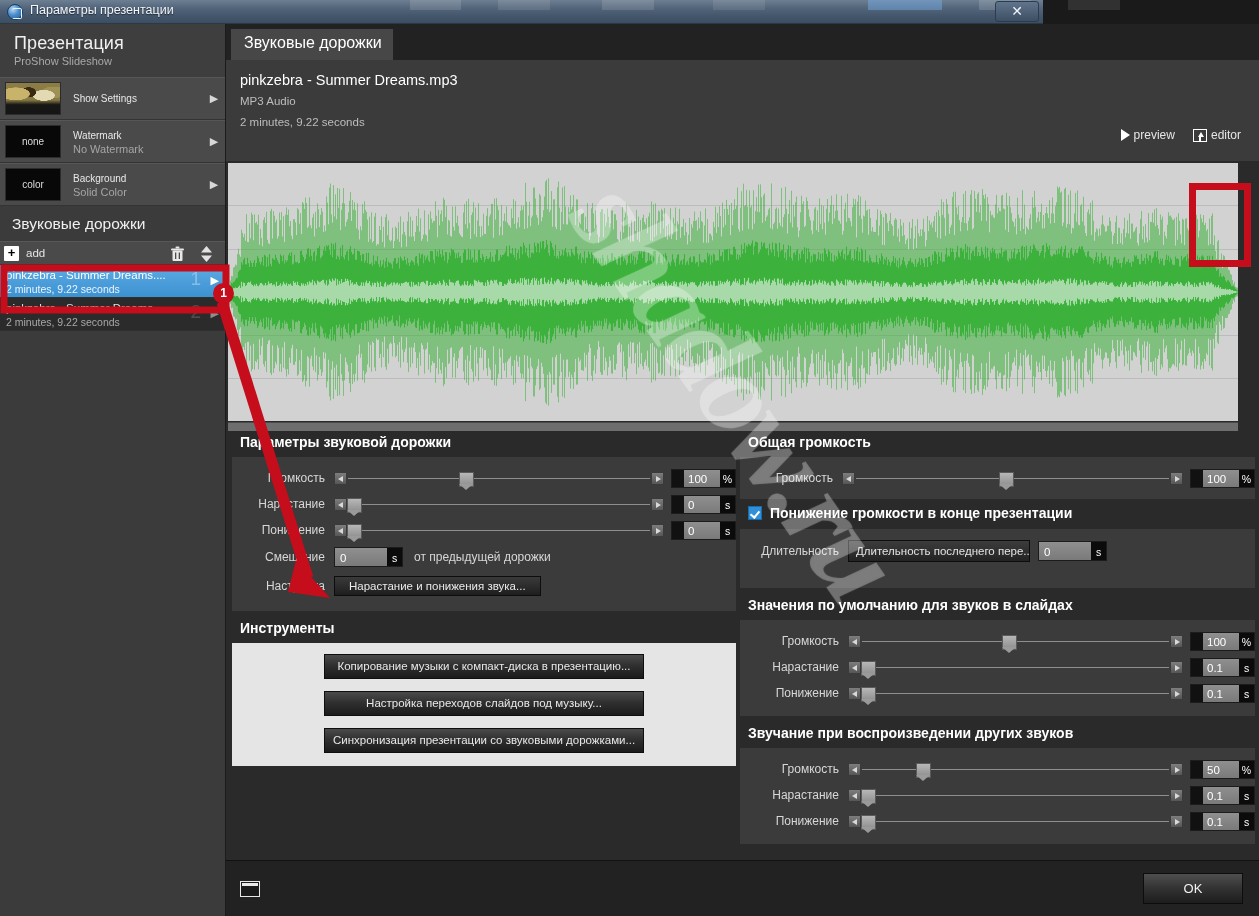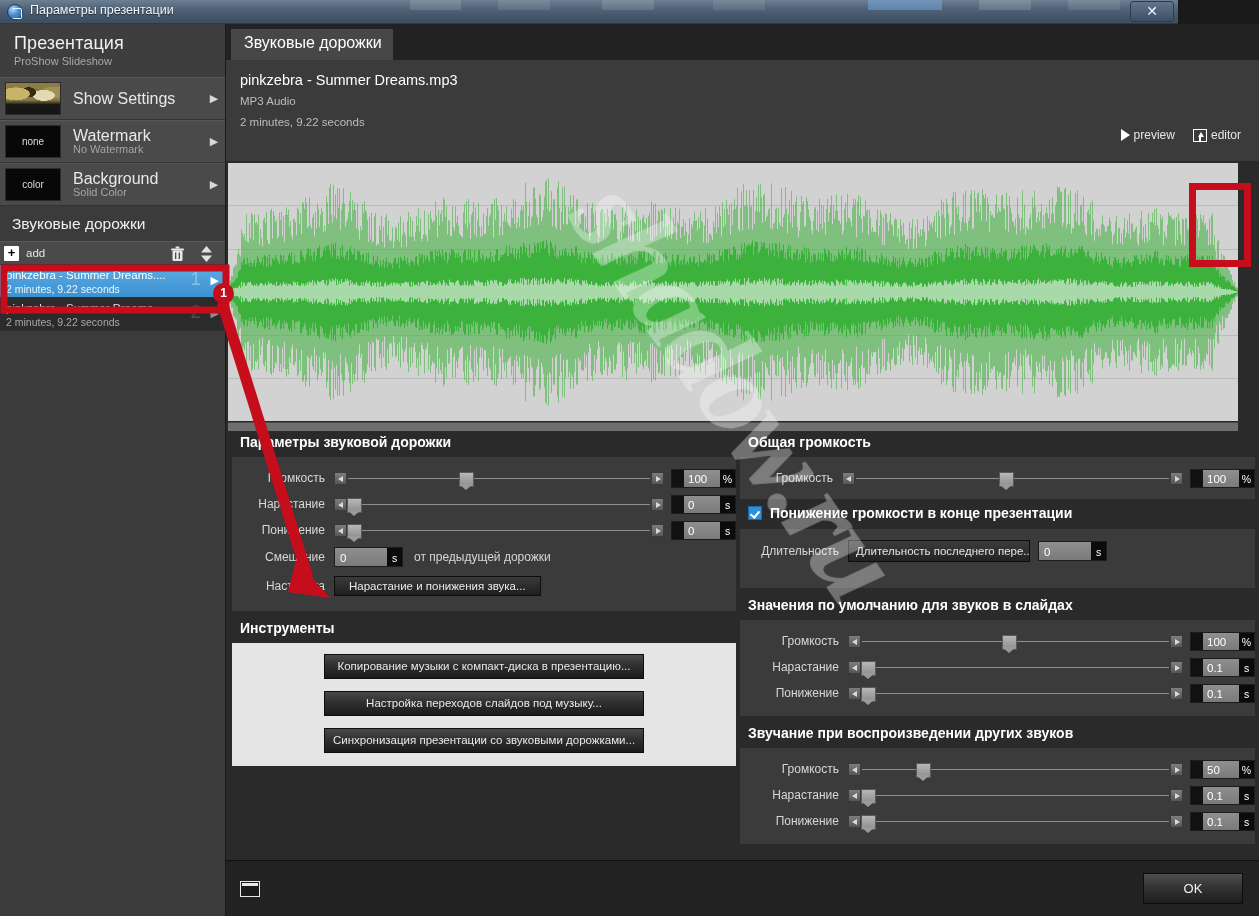--- a/index.html
+++ b/index.html
@@ -6,21 +6,21 @@
   html, body {
     width: 1259px; height: 916px;
     font-family: "Liberation Sans", sans-serif;
     background: #1a1a1a;
     overflow: hidden;
   }
   #app { position: relative; width: 1259px; height: 916px; }
 
   
   .titlebar {
-    position: absolute; left: 0; top: 0; width: 1178px; height: 24px;
+    position: absolute; left: 0; top: 0; width: 1043px; height: 24px;
     background: linear-gradient(180deg,#6d7f92 0%,#53657a 35%,#44566b 70%,#3c4e61 100%);
     border-bottom: 1px solid #2a3847;
   }
   .titlebar .tb-icon {
     position: absolute; left: 7px; top: 4px; width: 16px; height: 16px;
     border-radius: 50%;
     background: radial-gradient(circle at 35% 30%, #bcd8f2 0%, #4a8ccc 45%, #1f5a95 100%);
     border: 1px solid #15405f;
   }
   .titlebar .tb-icon::after {
@@ -80,21 +80,21 @@
   .sb-thumb.photo::before {
     content:""; position:absolute; inset:0;
     background:
       radial-gradient(ellipse at 18% 35%, #c9b26a 0 22%, transparent 23%),
       radial-gradient(ellipse at 42% 30%, #3a2a14 0 16%, transparent 17%),
       radial-gradient(ellipse at 70% 40%, #e3d9b3 0 20%, transparent 21%),
       radial-gradient(ellipse at 88% 30%, #9f9155 0 18%, transparent 19%),
       linear-gradient(180deg, rgba(140,125,70,.9) 0 55%, rgba(20,20,20,.95) 70% 100%);
   }
   .sb-labels { margin-left: 12px; flex: 1 1 auto; min-width: 0; }
-  .sb-labels .t1 { font-size: 16px; color: #e8e8e8; line-height: 15px; }
+  .sb-labels .t1 { font-size: 10px; color: #e8e8e8; line-height: 15px; }
   .sb-labels .t2 { font-size: 11px; color: #a5a5a5; line-height: 13px; }
   .sb-chev {
     flex: 0 0 auto; width: 22px; text-align: center;
     color: #d8d8d8; font-size: 11px;
   }
 
   .sb-section-title {
     padding: 9px 0 8px 12px; font-size: 15.5px; color: #f0f0f0;
     background: #3b3b3b;
   }

